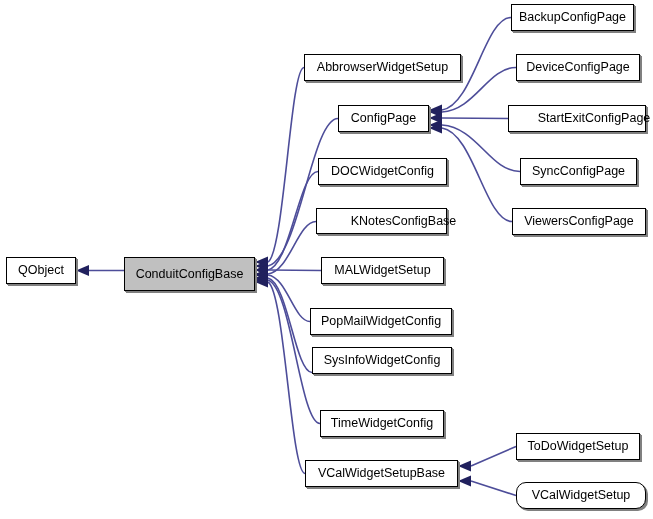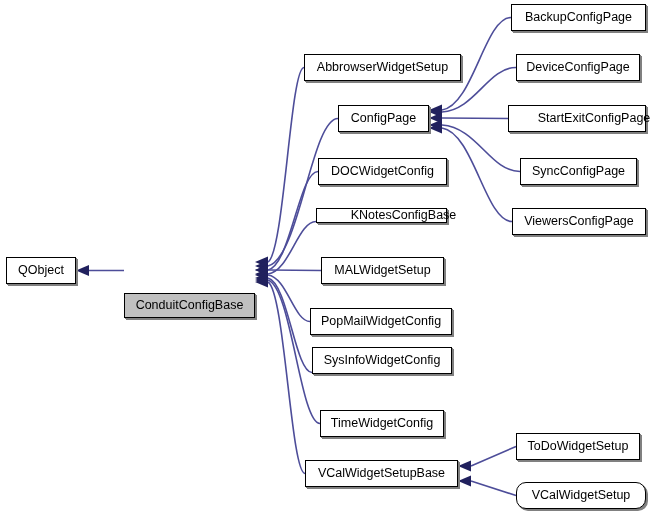--- a/index.html
+++ b/index.html
@@ -63,51 +63,51 @@
       <polygon points="429,128 442,122.5 442,133.5" fill="#21215e"></polygon>
       <path d="M 516 446.5 L 471 466" stroke="#4d4d99" stroke-width="1.6" fill="none"></path>
       <polygon points="458,466 471,460.5 471,471.5" fill="#21215e"></polygon>
       <path d="M 516 495.5 L 471 481" stroke="#4d4d99" stroke-width="1.6" fill="none"></path>
       <polygon points="458,481 471,475.5 471,486.5" fill="#21215e"></polygon>
     </svg>
   <div id="nodes">
       <div class="node" style="left: 6px; top: 257px; width: 70px; height: 27px;">
         <span>QObject</span>
       </div>
-      <div class="node highlight" style="left: 124px; top: 257px; width: 131px; height: 25px; margin-top: 36px;">
+      <div class="node highlight" style="left: 124px; top: 257px; width: 131px; height: 34px;">
         <span>ConduitConfigBase</span>
       </div>
       <div class="node" style="left: 304px; top: 54px; width: 157px; height: 27px;">
         <span>AbbrowserWidgetSetup</span>
       </div>
       <div class="node" style="left: 338px; top: 105px; width: 91px; height: 27px;">
         <span>ConfigPage</span>
       </div>
       <div class="node" style="left: 318px; top: 158px; width: 129px; height: 27px;">
         <span>DOCWidgetConfig</span>
       </div>
-      <div class="node" style="left: 316px; top: 208px; width: 131px; height: 15px; padding-left: 44px;">
+      <div class="node" style="left: 316px; top: 208px; width: 131px; height: 26px; padding-left: 44px;">
         <span>KNotesConfigBase</span>
       </div>
       <div class="node" style="left: 321px; top: 257px; width: 123px; height: 27px;">
         <span>MALWidgetSetup</span>
       </div>
       <div class="node" style="left: 310px; top: 308px; width: 142px; height: 27px;">
         <span>PopMailWidgetConfig</span>
       </div>
       <div class="node" style="left: 312px; top: 347px; width: 140px; height: 27px;">
         <span>SysInfoWidgetConfig</span>
       </div>
       <div class="node" style="left: 320px; top: 410px; width: 124px; height: 27px;">
         <span>TimeWidgetConfig</span>
       </div>
       <div class="node" style="left: 305px; top: 460px; width: 153px; height: 27px;">
         <span>VCalWidgetSetupBase</span>
       </div>
-      <div class="node" style="left: 511px; top: 4px; width: 135px; height: 27px;">
+      <div class="node" style="left: 511px; top: 4px; width: 123px; height: 27px;">
         <span>BackupConfigPage</span>
       </div>
       <div class="node" style="left: 516px; top: 54px; width: 124px; height: 27px;">
         <span>DeviceConfigPage</span>
       </div>
       <div class="node" style="left: 508px; top: 105px; width: 138px; height: 27px; padding-left: 34px;">
         <span>StartExitConfigPage</span>
       </div>
       <div class="node" style="left: 520px; top: 158px; width: 117px; height: 27px; align-items: center;">
         <span>SyncConfigPage</span>

